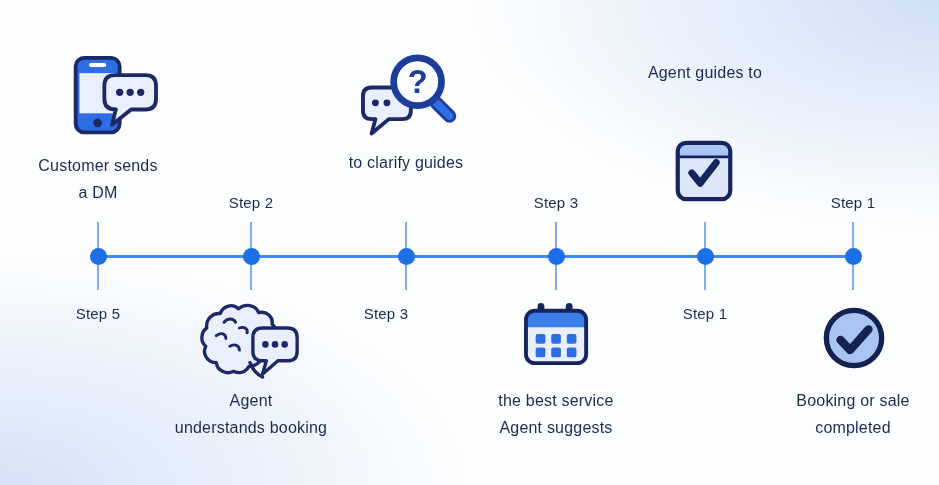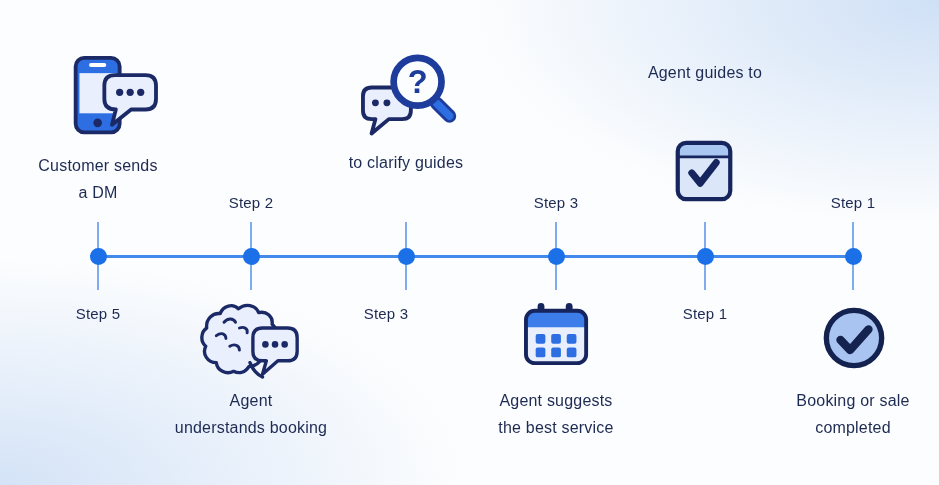--- a/index.html
+++ b/index.html
@@ -126,22 +126,22 @@
       <rect x="3" y="9" width="62" height="54" rx="9" fill="none" stroke="#16255e" stroke-width="4"></rect>
       <rect x="13" y="33" width="10" height="10" rx="2" fill="#2d6fe3"></rect>
       <rect x="29" y="33" width="10" height="10" rx="2" fill="#2d6fe3"></rect>
       <rect x="45" y="33" width="10" height="10" rx="2" fill="#2d6fe3"></rect>
       <rect x="13" y="47" width="10" height="10" rx="2" fill="#2d6fe3"></rect>
       <rect x="29" y="47" width="10" height="10" rx="2" fill="#2d6fe3"></rect>
       <rect x="45" y="47" width="10" height="10" rx="2" fill="#2d6fe3"></rect>
     </svg>
   </div>
   <div class="caption" style="left:441px;top:387px">
+    <span>the best service</span>
     <span>Agent suggests</span>
-    <span>the best service</span>
   </div>
 
   <div class="caption" style="left:590px;top:59px">
     <span>Agent guides to</span>
   </div>
   <div class="icon-wrap" style="left:674px;top:139px">
     <svg width="60" height="64" viewBox="0 0 64 68">
       <rect x="4" y="4" width="56" height="60" rx="9" fill="#dbe7f9"></rect>
       <path d="M4 15 Q4 4 15 4 H49 Q60 4 60 15 V19 H4 Z" fill="#a9c7f1"></path>
       <line x1="4" y1="19" x2="60" y2="19" stroke="#16255e" stroke-width="3"></line>

